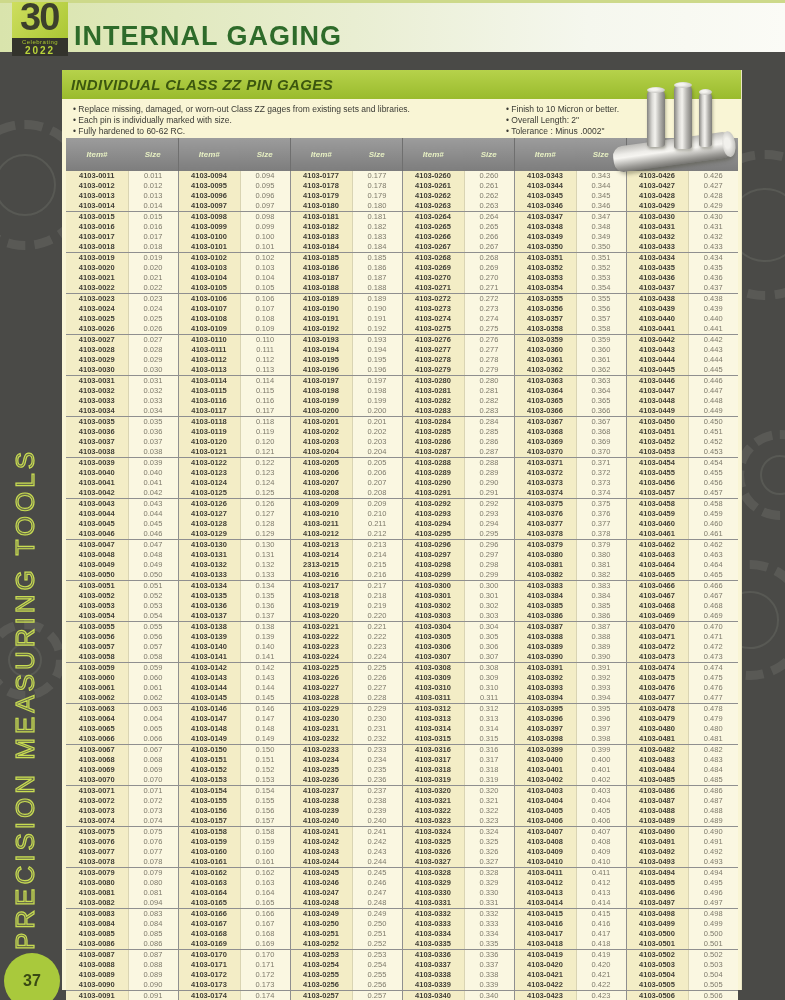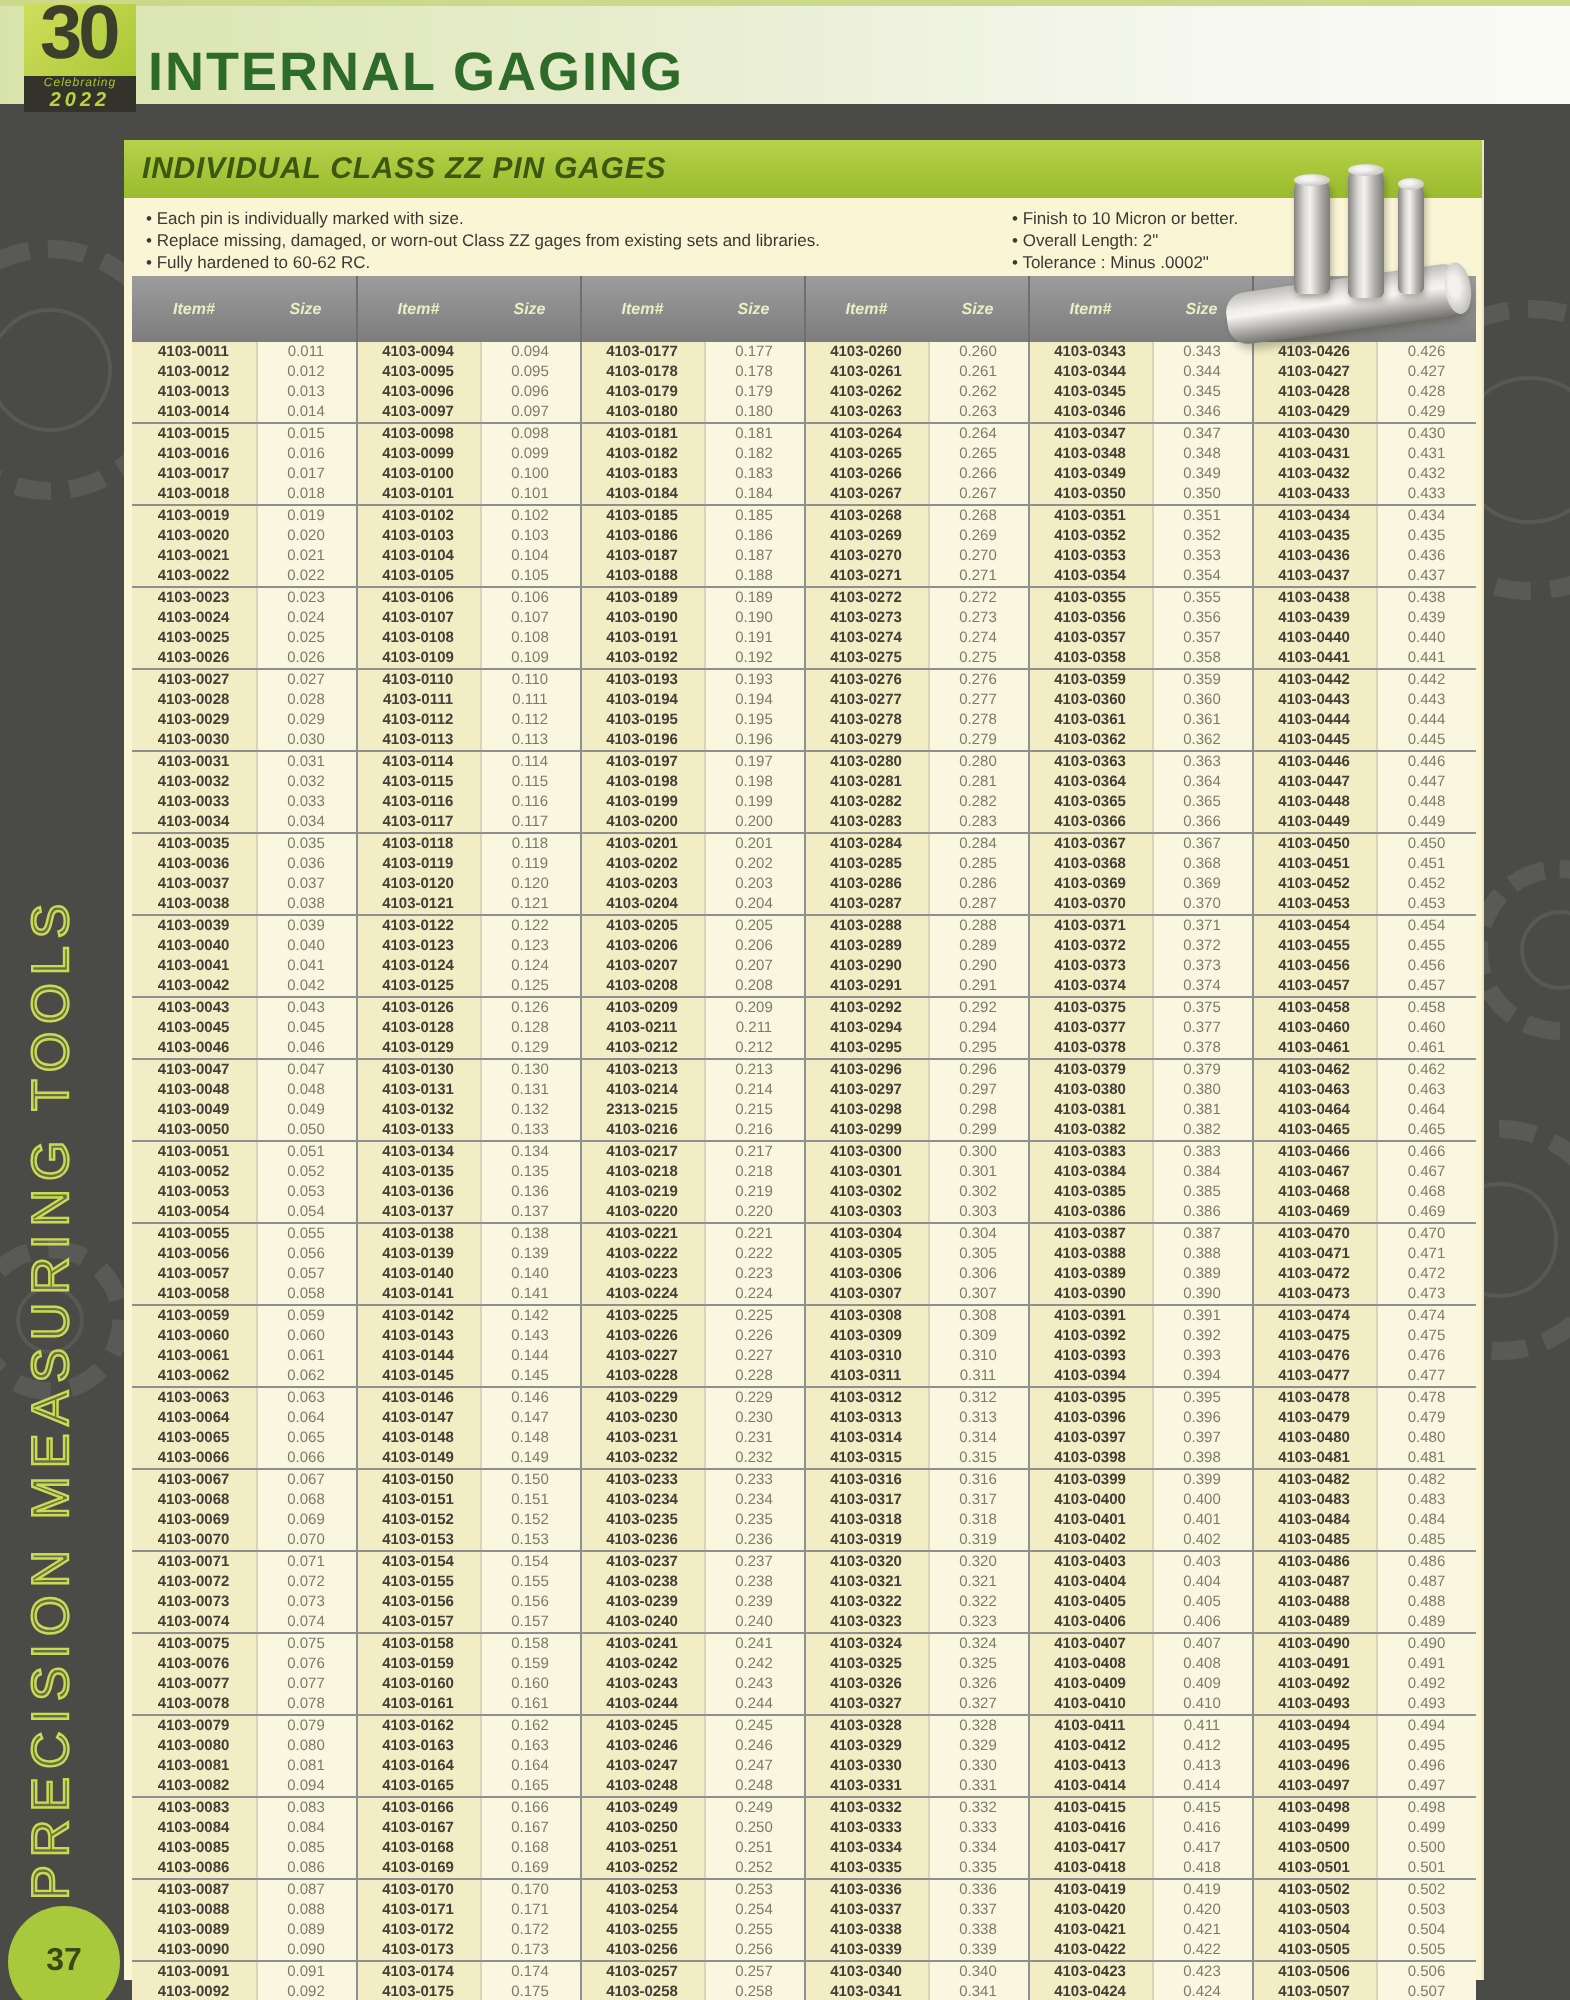--- a/index.html
+++ b/index.html
@@ -26,21 +26,21 @@
   .logo {
     position:absolute; left:12px; top:2px; width:56px; height:54px;
     background:linear-gradient(135deg,#cede5e,#a4c32c); overflow:hidden;
   }
   .logo-number {
     position:absolute; left:8px; top:-6px; font-size:38px; font-weight:bold; color:#3c3f2c;
     letter-spacing:-2px;
   }
   .logo-strip {
     position:absolute; left:0; bottom:0; width:100%; height:18px; background:#33332c;
-    text-align:center; line-height:8px; padding-top:0;font-style:italic;
+    text-align:center; line-height:8px; padding-top:0;
   }
   .logo-celebrating { display:block; font-size:6px; color:#a7c52d; letter-spacing:0.5px; }
   .logo-year { display:block; font-size:10px; font-weight:bold; color:#b9d43a; letter-spacing:2px; line-height:9px; }
 
   
   .sidebar-text {
     position:absolute; left:10px; top:950px; width:565px; height:42px;
     transform:rotate(-90deg); transform-origin:0 0;
     font-size:26px; letter-spacing:4px; white-space:nowrap;
   }
@@ -143,22 +143,22 @@
   <b>37</b>
 </div>
 
 <div class="panel">
   <div class="section-bar">
     <span class="section-title">INDIVIDUAL CLASS ZZ PIN GAGES</span>
   </div>
 
   <div class="info-row">
     <ul class="bullets bullets-left">
+        <li>Replace missing, damaged, or worn-out Class ZZ gages from existing sets and libraries.</li>
         <li>Each pin is individually marked with size.</li>
-        <li>Replace missing, damaged, or worn-out Class ZZ gages from existing sets and libraries.</li>
         <li>Fully hardened to 60-62 RC.</li>
       </ul>
     <ul class="bullets bullets-right">
         <li>Finish to 10 Micron or better.</li>
         <li>Overall Length: 2"</li>
         <li>Tolerance : Minus .0002"</li>
       </ul>
     <div class="photo">
       <div class="tube"></div>
       <div class="pin pin-1"></div>
@@ -656,20 +656,34 @@
             <td class="item">4103-0209</td>
             <td class="size">0.209</td>
             <td class="item">4103-0292</td>
             <td class="size">0.292</td>
             <td class="item">4103-0375</td>
             <td class="size">0.375</td>
             <td class="item">4103-0458</td>
             <td class="size">0.458</td>
           </tr>
           <tr>
+            <td class="item first">4103-0044</td>
+            <td class="size">0.044</td>
+            <td class="item">4103-0127</td>
+            <td class="size">0.127</td>
+            <td class="item">4103-0210</td>
+            <td class="size">0.210</td>
+            <td class="item">4103-0293</td>
+            <td class="size">0.293</td>
+            <td class="item">4103-0376</td>
+            <td class="size">0.376</td>
+            <td class="item">4103-0459</td>
+            <td class="size">0.459</td>
+          </tr>
+          <tr>
             <td class="item first">4103-0045</td>
             <td class="size">0.045</td>
             <td class="item">4103-0128</td>
             <td class="size">0.128</td>
             <td class="item">4103-0211</td>
             <td class="size">0.211</td>
             <td class="item">4103-0294</td>
             <td class="size">0.294</td>
             <td class="item">4103-0377</td>
             <td class="size">0.377</td>

